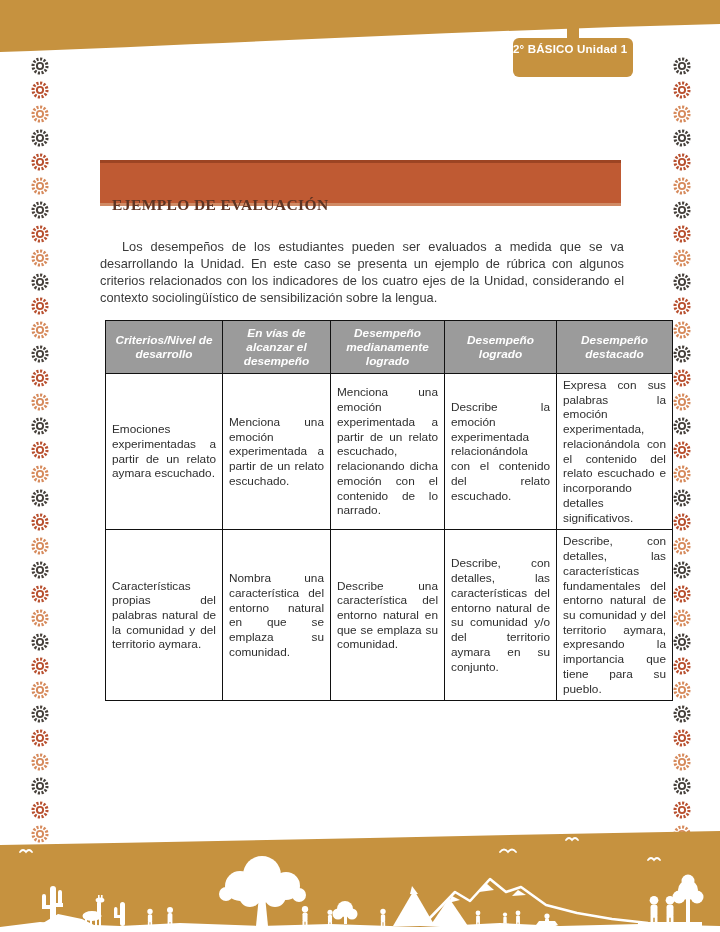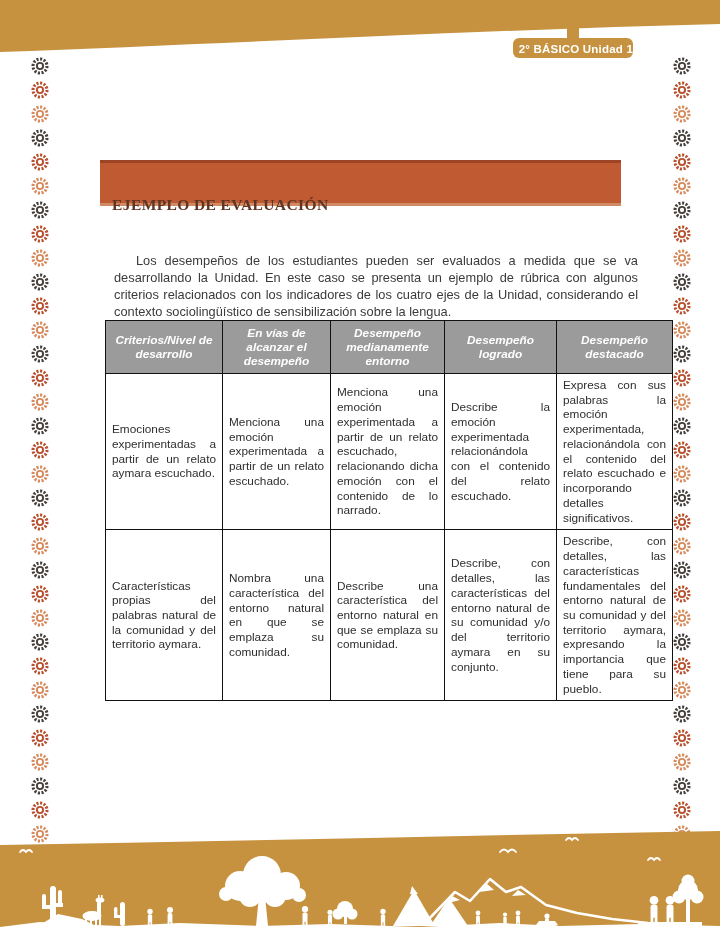--- a/index.html
+++ b/index.html
@@ -5,23 +5,23 @@
   html,body{margin:0;padding:0;}
   body{
     width:720px;height:932px;position:relative;overflow:hidden;
     background:#ffffff;
     font-family:"Liberation Sans", sans-serif;
     -webkit-font-smoothing:antialiased;
   }
   
   .top-band{position:absolute;top:0;left:0;width:720px;height:60px;}
   .unit-badge{
-    position:absolute;top:38px;left:513px;width:120px;height:20px;
+    position:absolute;top:38px;left:513px;width:120px;height:39px;
     background:#C6923F;border-radius:6px;color:#fff;
-    font-size:11.5px;font-weight:bold;text-align:right;line-height:22px;
+    font-size:11.5px;font-weight:bold;text-align:left;line-height:22px;
     letter-spacing:.2px;
   }
   .badge-stem{position:absolute;top:22px;left:567px;width:12px;height:18px;background:#C6923F;}
   
   .rosette-col{
     position:absolute;top:56px;width:20px;height:794px;
     display:flex;flex-direction:column;gap:4px;align-items:center;
   }
   .rosette-col.left{left:30px;}
   .rosette-col.right{left:672px;}
@@ -39,21 +39,21 @@
     display:flex;align-items:center;
   }
   .section-band span{
     font-family:"Liberation Serif", serif;font-weight:bold;
     font-size:15.5px;color:#5E3423;letter-spacing:.4px;padding-left:12px;margin-top:44px;
   }
   
   .intro{
     position:absolute;left:100px;top:238px;width:524px;
     font-size:12.8px;line-height:1.33;color:#3a3a3a;
-    text-align:justify;text-indent:22px;margin:14px;
+    text-align:justify;text-indent:22px;margin:0;
   }
   
   table.rubric{
     position:absolute;left:105px;top:320px;width:567px;
     border-collapse:collapse;table-layout:fixed;
   }
   table.rubric th, table.rubric td{
     border:1.6px solid #111;vertical-align:middle;
   }
   table.rubric th{
@@ -361,21 +361,21 @@
     <col style="width:117px">
       <col style="width:108px">
       <col style="width:114px">
       <col style="width:112px">
       <col style="width:116px">
   </colgroup>
   <thead>
     <tr>
       <th>Criterios/Nivel de desarrollo</th>
       <th>En vías de alcanzar el desempeño</th>
-      <th>Desempeño medianamente entorno</th>
+      <th>Desempeño medianamente logrado</th>
       <th>Desempeño logrado</th>
       <th>Desempeño destacado</th>
     </tr>
   </thead>
   <tbody>
     <tr class="row-1">
       <td>Emociones experimentadas a partir de un relato aymara escuchado.</td>
       <td>Menciona una emoción experimentada a partir de un relato escuchado.</td>
       <td>Menciona una emoción experimentada a partir de un relato escuchado, relacionando dicha emoción con el contenido de lo narrado.</td>
       <td>Describe la emoción experimentada relacionándola con el contenido del relato escuchado.</td>

